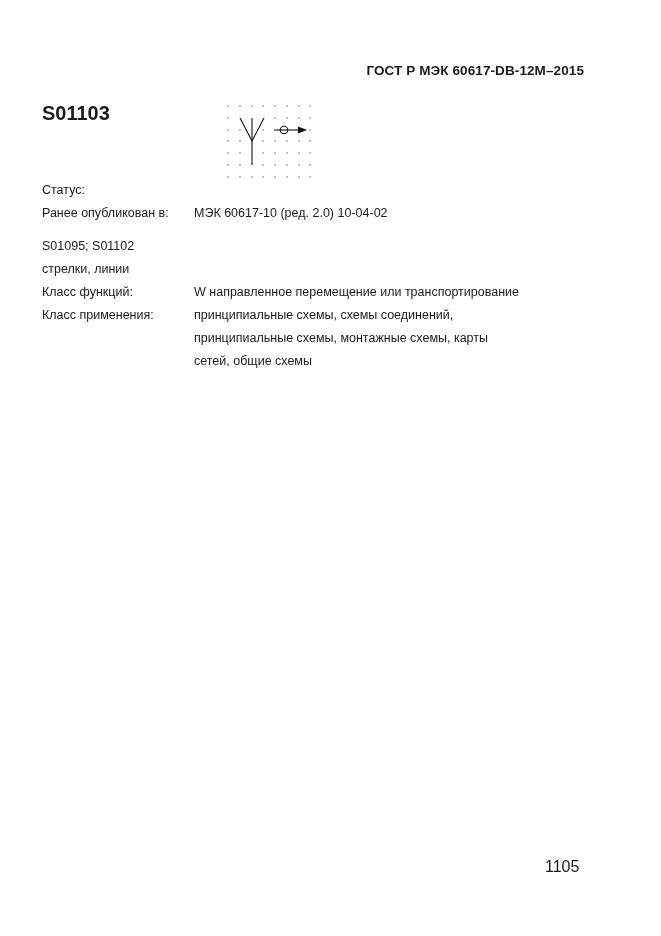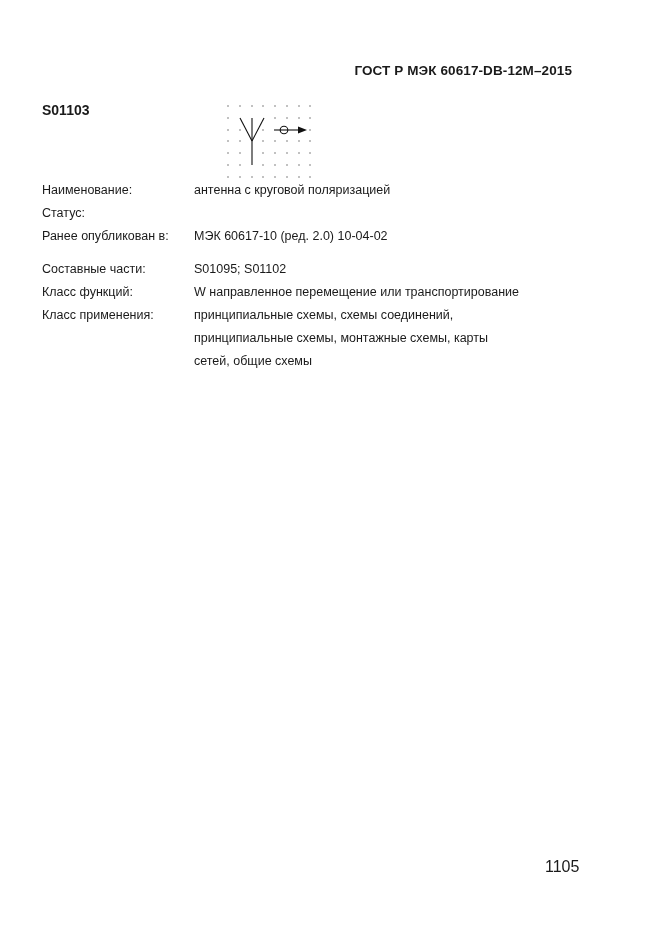--- a/index.html
+++ b/index.html
@@ -1,19 +1,19 @@
 <!DOCTYPE html>
 <html><head>
 <meta charset="utf-8">
 <style>
   html, body { margin: 0; padding: 0; background: #ffffff; }
   body { width: 661px; height: 936px; position: relative; overflow: hidden;
          font-family: "Liberation Sans", sans-serif; color: #1a1a1a; }
-  .header { position: absolute; top: 63px; right: 89px; font-weight: bold; font-size: 13.5px; letter-spacing: 0.1px; }
-  .code { position: absolute; top: 102px; left: 42px; font-weight: bold; font-size: 14px; }
+  .header { position: absolute; top: 63px; right: 77px; font-weight: bold; font-size: 13.5px; letter-spacing: 0.1px; }
+  .code { position: absolute; top: 102px; left: 42px; font-weight: bold; font-size: 20px; }
   .symbol { position: absolute; left: 222px; top: 100px; width: 95px; height: 80px; }
   .rows { position: absolute; left: 42px; top: 179px; font-size: 12.5px; }
   .row { display: flex; line-height: 23px; }
   .row .lbl { width: 152px; flex: none; }
   .row .val { width: 380px; }
   .gap { height: 10px; }
   .page-num { position: absolute; top: 858px; left: 545px; font-size: 16px; }
 </style>
 </head>
 <body>
@@ -76,38 +76,34 @@
     <line x1="240" y1="118" x2="252" y2="141"></line>
     <line x1="264" y1="118" x2="252" y2="141"></line>
     <line x1="274" y1="130" x2="300" y2="130"></line>
     <circle cx="284" cy="130" r="3.8"></circle>
   </g>
   <polygon points="298,126.5 307,130 298,133.5" fill="#111"></polygon>
 </svg>
 
 <div class="rows">
   <div class="row">
-    <span class="lbl">Наименование:</span>
-    <span class="val">антенна с круговой поляризацией</span>
-  </div>
-  <div class="row">
     <span class="lbl">Статус:</span>
   </div>
   <div class="row">
     <span class="lbl">Ранее опубликован в:</span>
     <span class="val">МЭК 60617-10 (ред. 2.0) 10-04-02</span>
   </div>
 
   <div class="gap"></div>
 
   <div class="row">
-    <span class="lbl">Составные части:</span>
     <span class="val">S01095; S01102</span>
   </div>
   <div class="row">
+    <span class="val">стрелки, линии</span>
   </div>
   <div class="row">
     <span class="lbl">Класс функций:</span>
     <span class="val">W направленное перемещение или транспортирование</span>
   </div>
   <div class="row">
     <span class="lbl">Класс применения:</span>
     <span class="val">
       <div>принципиальные схемы, схемы соединений,</div>
       <div>принципиальные схемы, монтажные схемы, карты</div>

